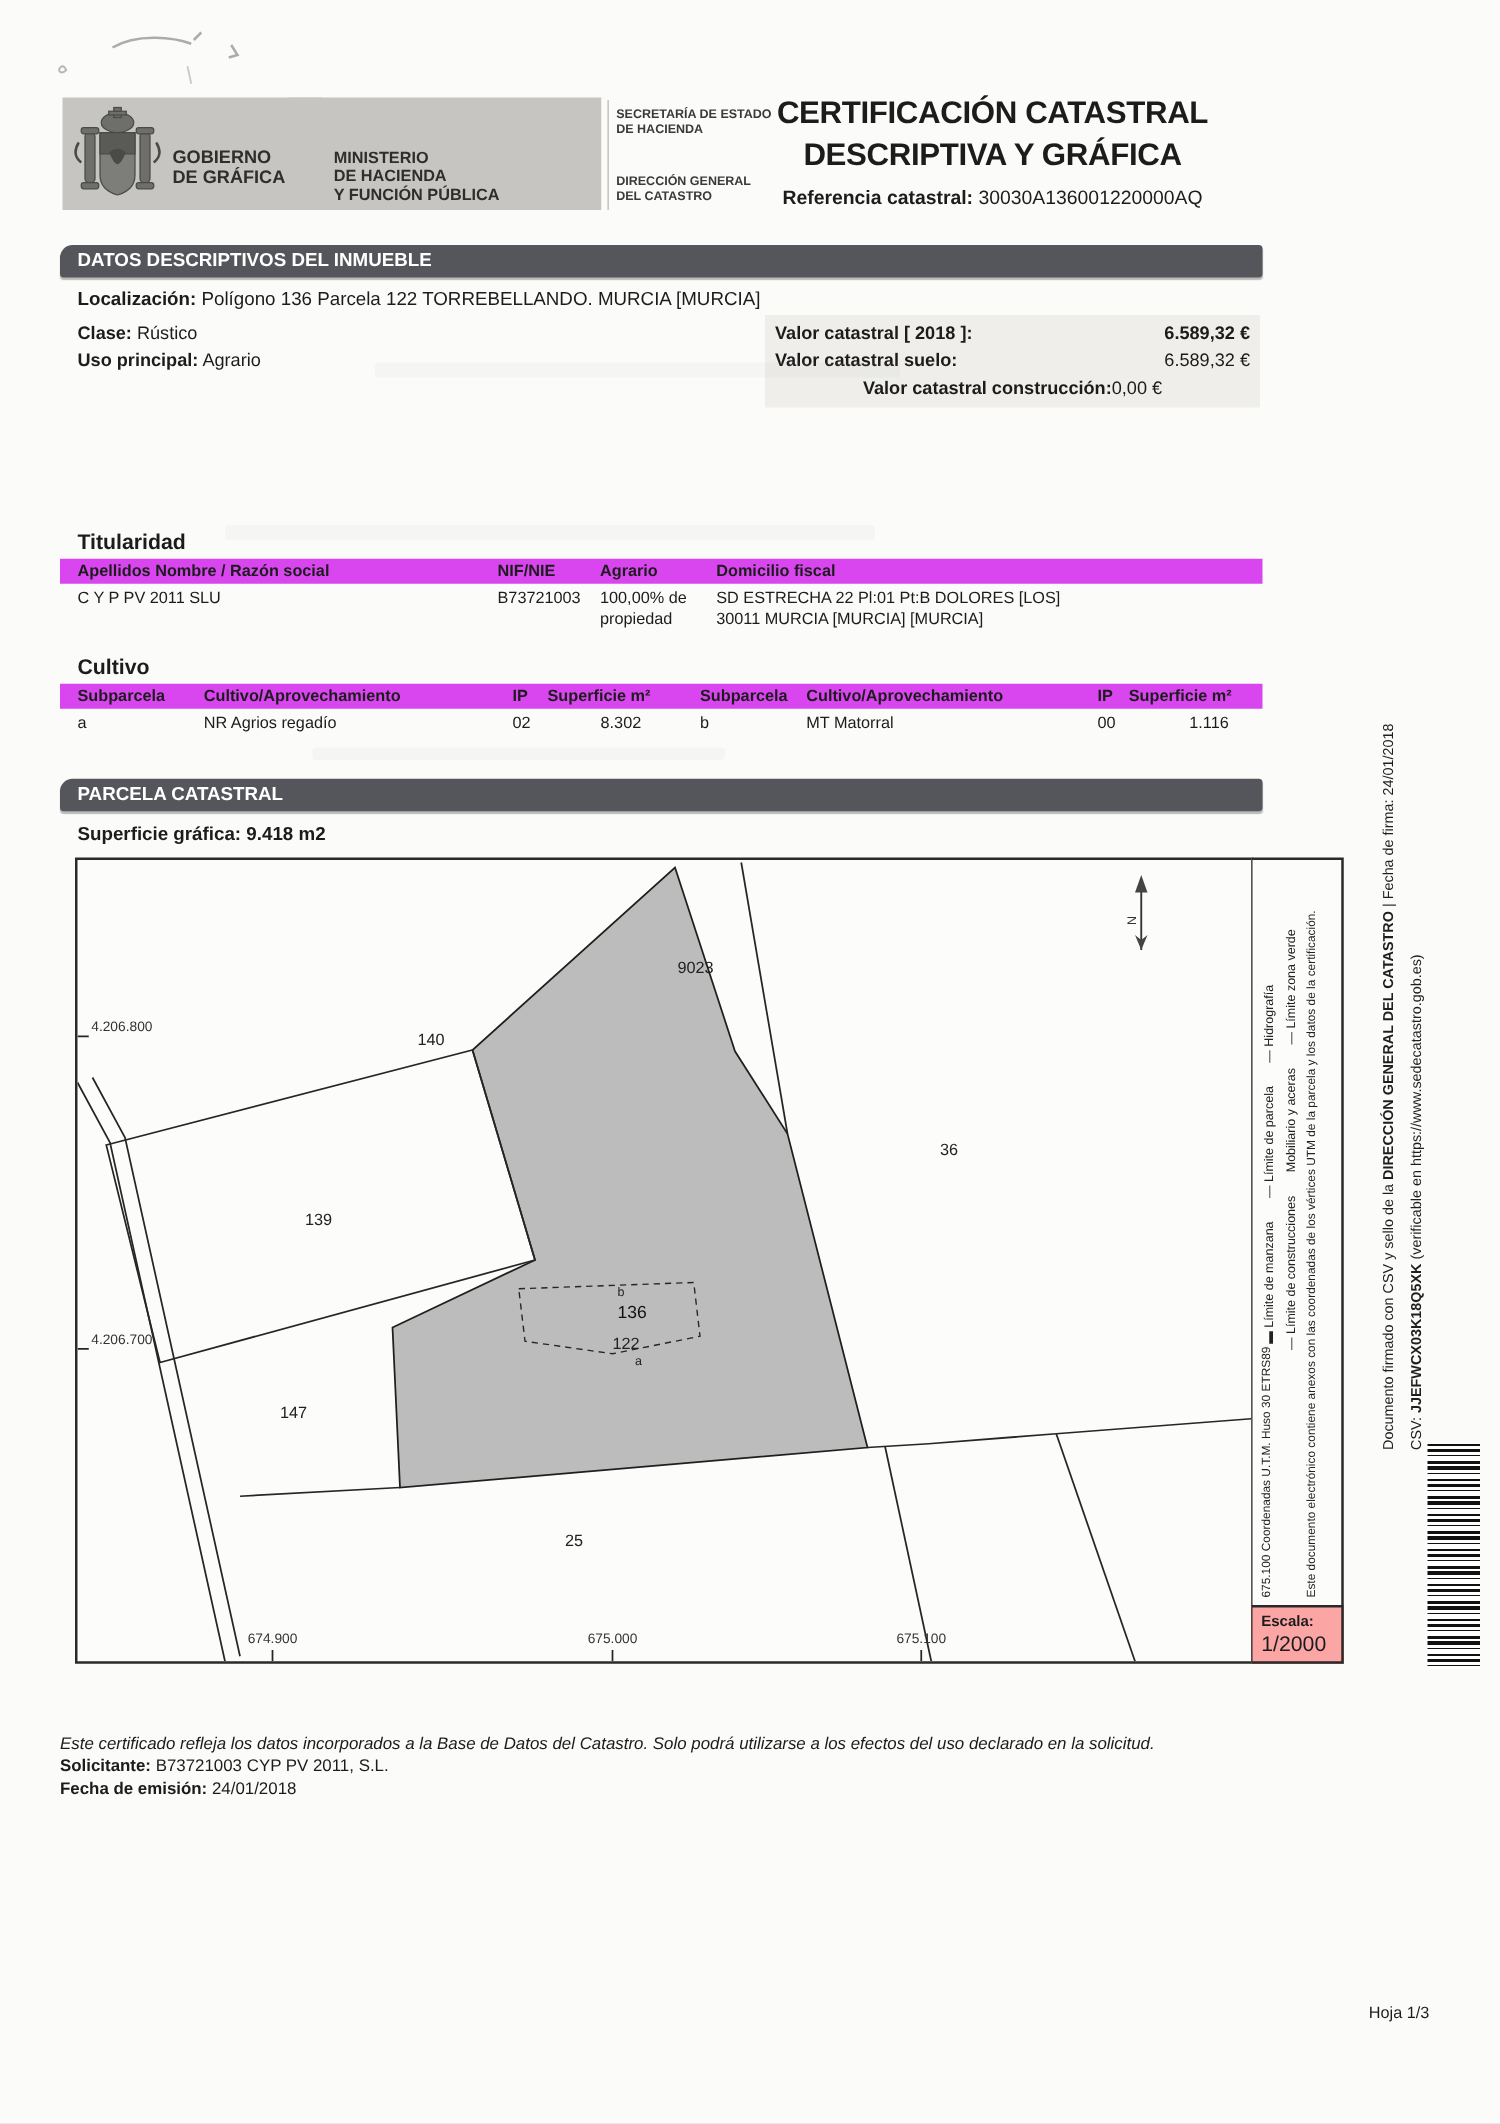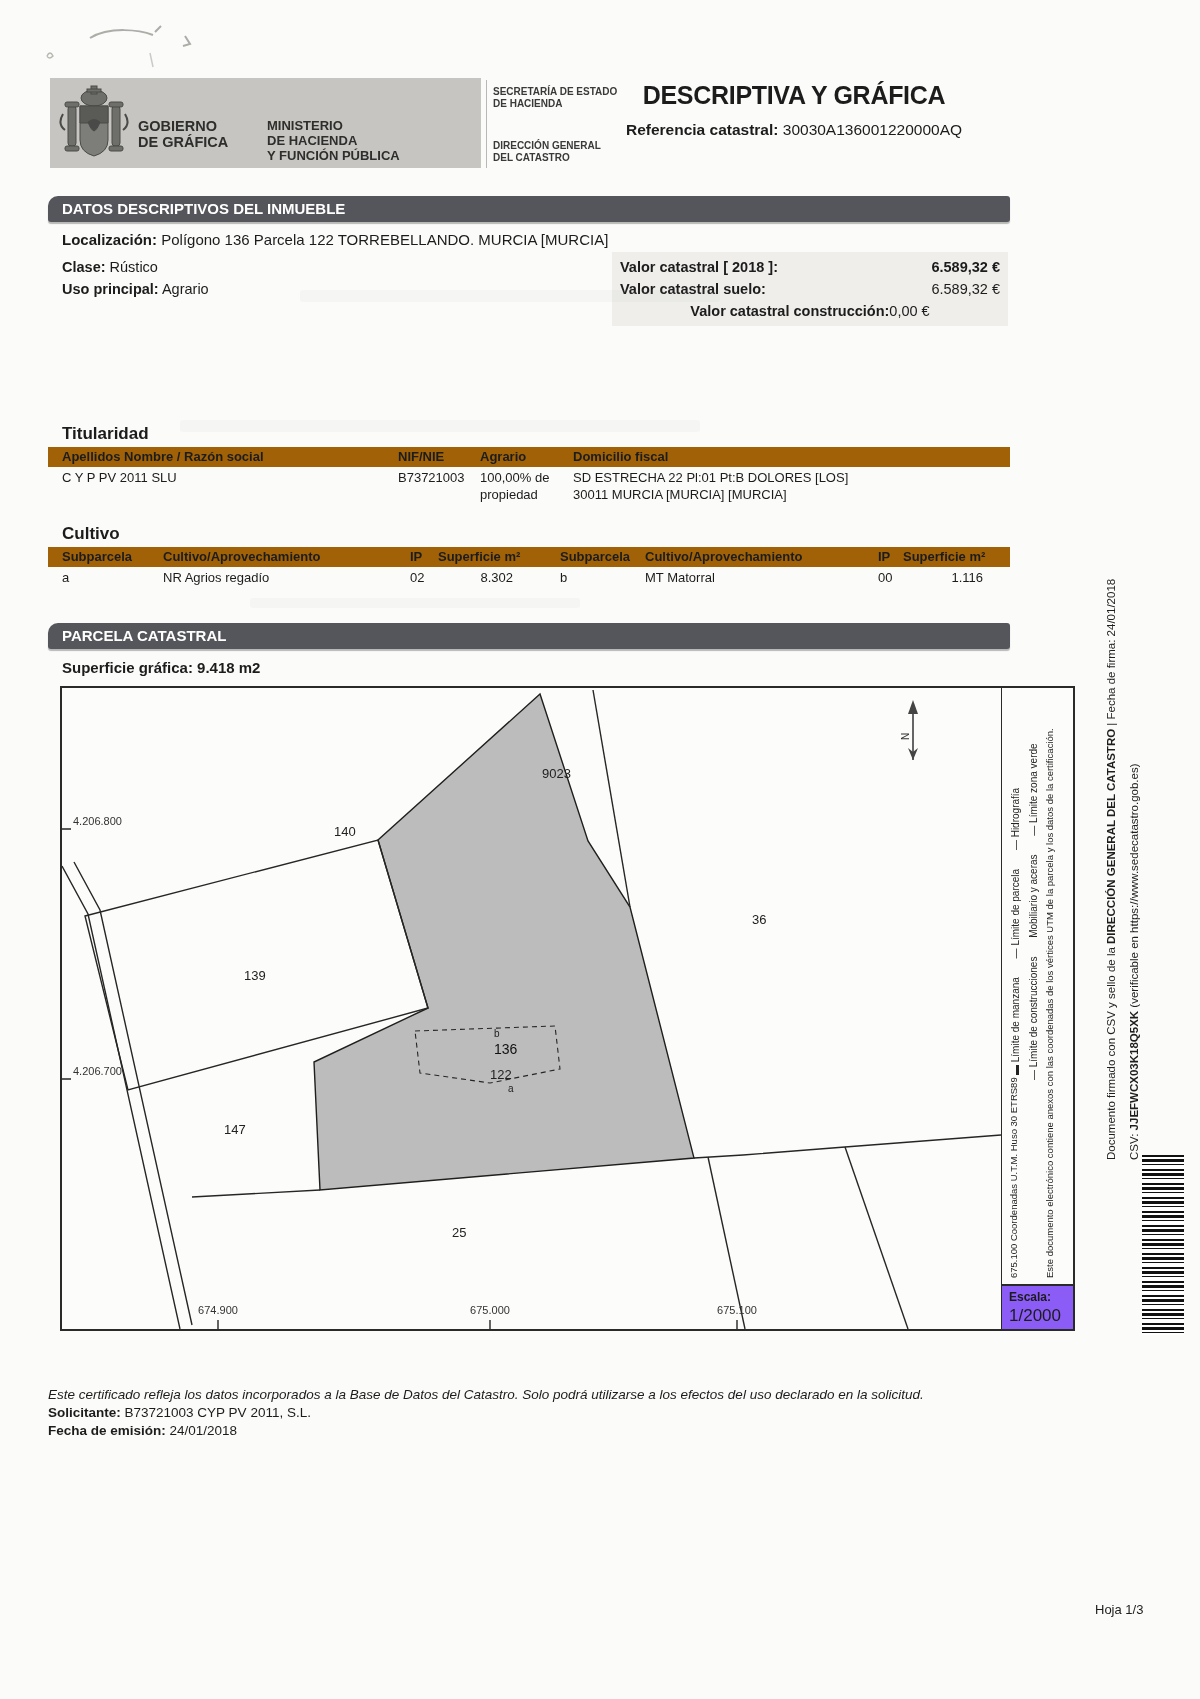--- a/index.html
+++ b/index.html
@@ -7,21 +7,21 @@
   .page{position:relative;width:1200px;height:1699px;background:#fbfbf9;overflow:hidden;
         box-shadow:0 0 6px rgba(0,0,0,.3);color:#1c1c1c;}
   .abs{position:absolute;}
   .b{font-weight:bold;}
   .i{font-style:italic;}
   .rot{position:absolute;transform-origin:0 0;transform:rotate(-90deg);white-space:nowrap;}
   .graybox{background:#c6c5c2;}
   .secbar{position:absolute;left:48px;width:962px;height:26px;background:#54565b;color:#fff;
           font-weight:bold;font-size:15px;line-height:26px;padding-left:14px;box-sizing:border-box;
           border-radius:10px 3px 3px 3px;box-shadow:0 2px 1px rgba(60,60,60,.35);}
-  .thead{position:absolute;left:48px;width:962px;height:20px;background:#a16207;}
+  .thead{position:absolute;left:48px;width:962px;height:20px;background:#d946ef;}
   .cell{position:absolute;font-size:13px;white-space:nowrap;}
   .hcell{position:absolute;font-size:13px;font-weight:bold;white-space:nowrap;top:2px;}
   .vallabel{font-weight:bold;font-size:14.5px;}
   .valval{font-size:14.5px;text-align:right;}
   .maplbl{font-size:13px;fill:#222;font-family:"Liberation Sans",sans-serif;}
   .coordlbl{font-size:11px;fill:#333;font-family:"Liberation Sans",sans-serif;}
   .legend-line{font-size:10px;color:#222;}
   .legend-line span{margin-right:16px;}
   .barcode{position:absolute;left:1142px;top:1155px;width:42px;height:180px;
            background:repeating-linear-gradient(180deg,#111 0 2px,#fff 2px 4px,#111 4px 7px,#fff 7px 9px,#111 9px 10px,#fff 10px 14px);}
@@ -75,20 +75,21 @@
   <div class="abs" style="left:493px;top:86px;font-size:10px;line-height:12px;color:#3a3a38;font-weight:bold;">
     <div>SECRETARÍA DE ESTADO</div>
     <div>DE HACIENDA</div>
   </div>
   <div class="abs" style="left:493px;top:140px;font-size:10px;line-height:12px;color:#3a3a38;font-weight:bold;">
     <div>DIRECCIÓN GENERAL</div>
     <div>DEL CATASTRO</div>
   </div>
 
   <div class="abs" style="left:578px;top:76px;width:432px;text-align:center;">
+    <div class="b" style="font-size:25px;letter-spacing:-0.3px;">CERTIFICACIÓN CATASTRAL</div>
     <div class="b" style="font-size:25px;letter-spacing:-0.3px;margin-top:5px;">DESCRIPTIVA Y GRÁFICA</div>
     <div style="font-size:15.5px;margin-top:11px;">
       <span class="b">Referencia catastral:</span>
       <span>30030A136001220000AQ</span>
     </div>
   </div>
 
   <div class="secbar" style="top:196px;">
     <span>DATOS DESCRIPTIVOS DEL INMUEBLE</span>
   </div>
@@ -226,21 +227,21 @@
     <span>— Hidrografía</span>
   </div>
   <div class="rot legend-line" style="left:1028px;top:1080px;">
     <span>— Límite de construcciones</span>
     <span>Mobiliario y aceras</span>
     <span>— Límite zona verde</span>
   </div>
   <div class="rot" style="left:1008px;top:1278px;font-size:9.5px;color:#222;">675.100 Coordenadas U.T.M. Huso 30 ETRS89</div>
   <div class="rot" style="left:1044px;top:1278px;font-size:9.5px;color:#222;">Este documento electrónico contiene anexos con las coordenadas de los vértices UTM de la parcela y los datos de la certificación.</div>
 
-  <div class="abs" style="left:1001px;top:1284px;width:74px;height:47px;border:2px solid #2a2a28;border-left-width:1px;box-sizing:border-box;background:#8b5cf6;">
+  <div class="abs" style="left:1001px;top:1284px;width:74px;height:47px;border:2px solid #2a2a28;border-left-width:1px;box-sizing:border-box;background:#fca5a5;">
     <div class="b" style="font-size:12px;margin:4px 0 2px 7px;">Escala:</div>
     <div style="font-size:17px;margin-left:7px;">1/2000</div>
   </div>
 
   <div class="rot" style="left:1105px;top:1160px;font-size:11.5px;color:#1e1e1c;">
     <span>Documento firmado con CSV y sello de la </span><span class="b">DIRECCIÓN GENERAL DEL CATASTRO</span><span>  |  Fecha de firma: 24/01/2018</span>
   </div>
   <div class="rot" style="left:1128px;top:1160px;font-size:11.5px;color:#1e1e1c;">
     <span>CSV: </span><span class="b">JJEFWCX03K18Q5XK</span><span> (verificable en https://www.sedecatastro.gob.es)</span>
   </div>

